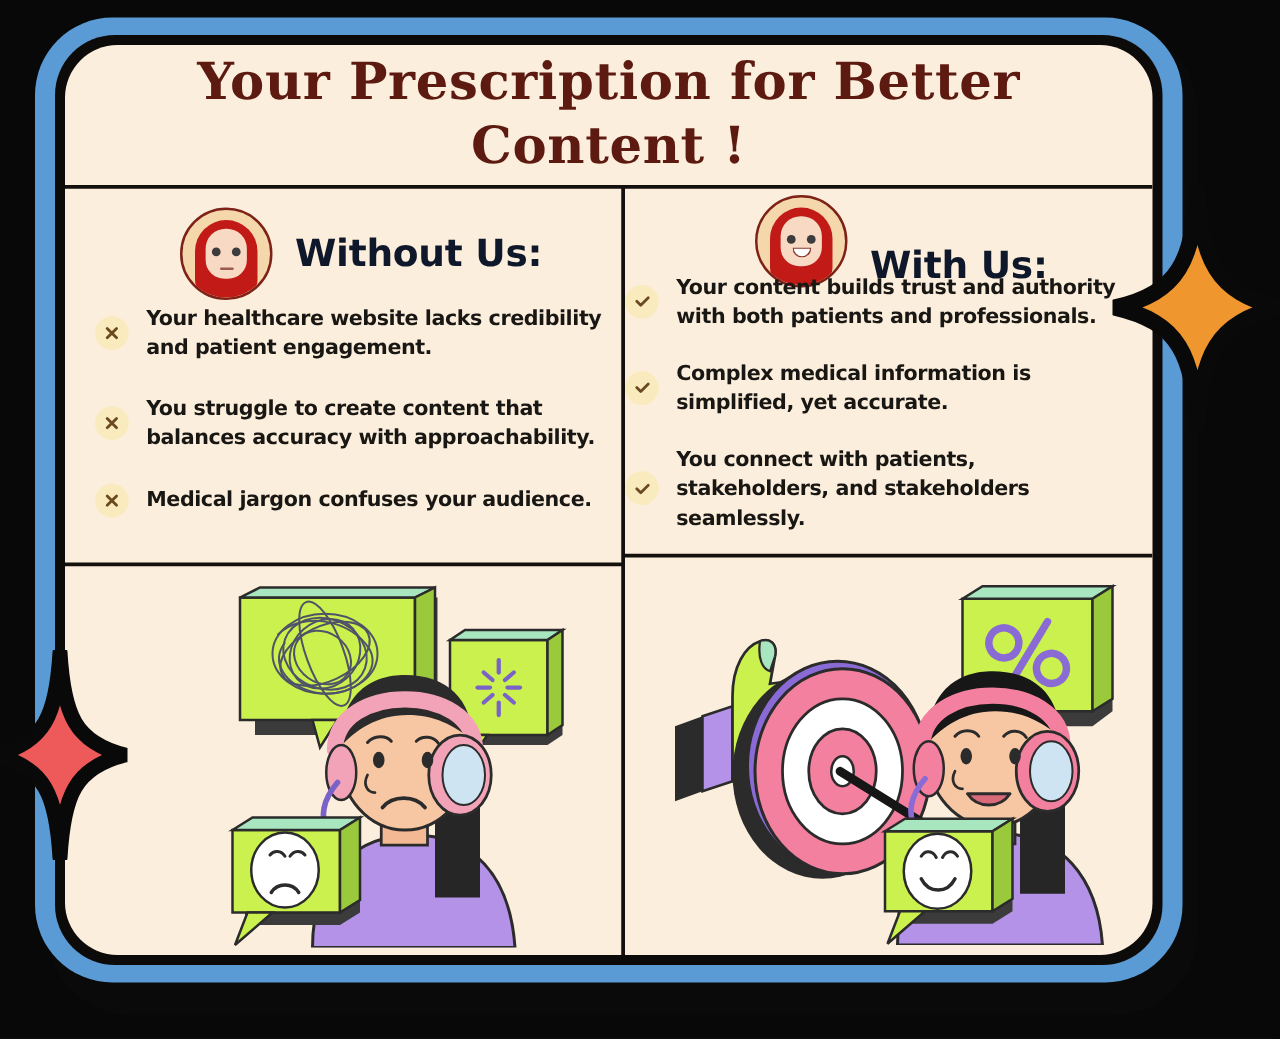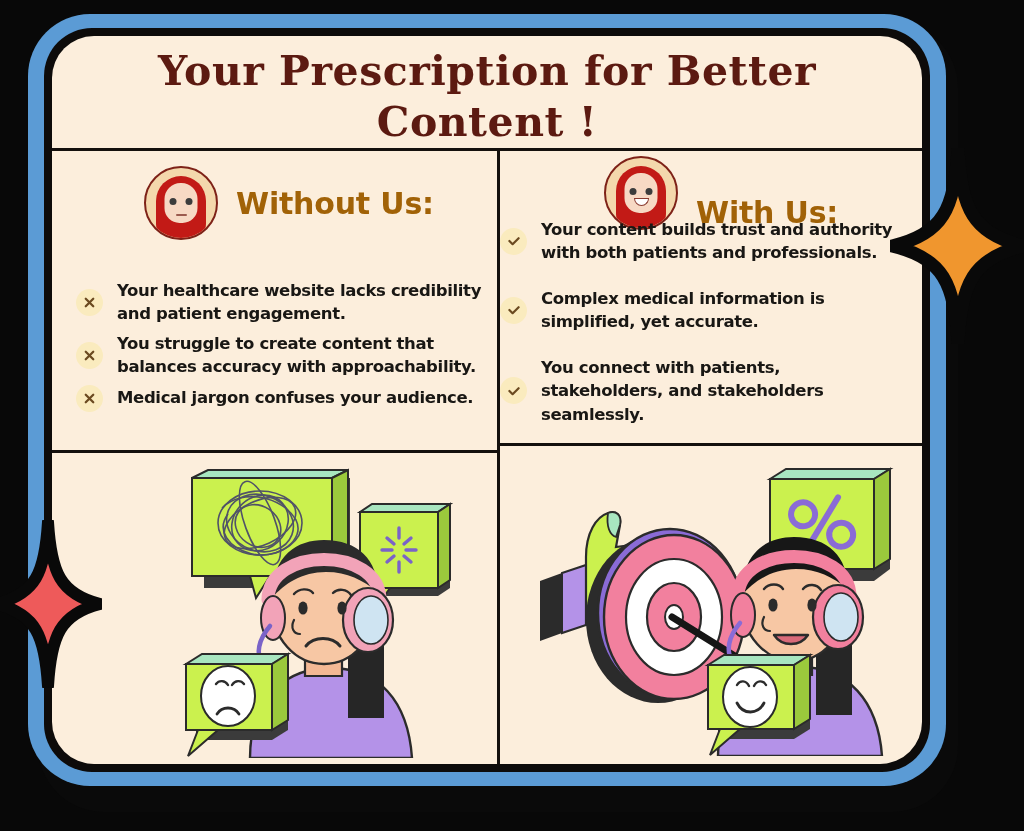--- a/index.html
+++ b/index.html
@@ -50,21 +50,21 @@
     border-radius: 42px;
     overflow: hidden;
   }
 
   
   .title-band {
     position: absolute;
     left: 0; top: 0;
     width: 870px; height: 112px;
     display: flex;
-    align-items: flex-end;
+    align-items: flex-start;
     justify-content: center;
     padding: 4px 40px 0 40px;
   }
   .title-text {
     font-family: "DejaVu Serif", serif;
     font-weight: 700;
     font-size: 41px;
     line-height: 1.25;
     letter-spacing: 0.5px;
     color: #5C1A11;
@@ -142,32 +142,32 @@
     width: 15px; height: 8px;
     background: #fff;
     border: 1.5px solid #8a3b30;
     border-radius: 0 0 10px 10px;
   }
 
   .col-title {
     font-family: "DejaVu Sans", sans-serif;
     font-weight: 700;
     font-size: 30px;
-    color: #a16207;
+    color: #0f172a;
     letter-spacing: -0.2px;
     white-space: nowrap;
   }
 
   
   .bullets {
     position: absolute;
     display: flex;
     flex-direction: column;
   }
-  .bullets-left  { left: 24px;  top: 207px; width: 410px; gap: 6px; margin-top: 36px; }
+  .bullets-left  { left: 24px;  top: 207px; width: 410px; gap: 25px; }
   .bullets-right { left: 448px; top: 182px; width: 400px; gap: 22px; }
 
   .bullet {
     display: flex;
     align-items: center;
     gap: 14px;
   }
   .bullet-icon {
     flex: 0 0 auto;
     width: 27px; height: 27px;

